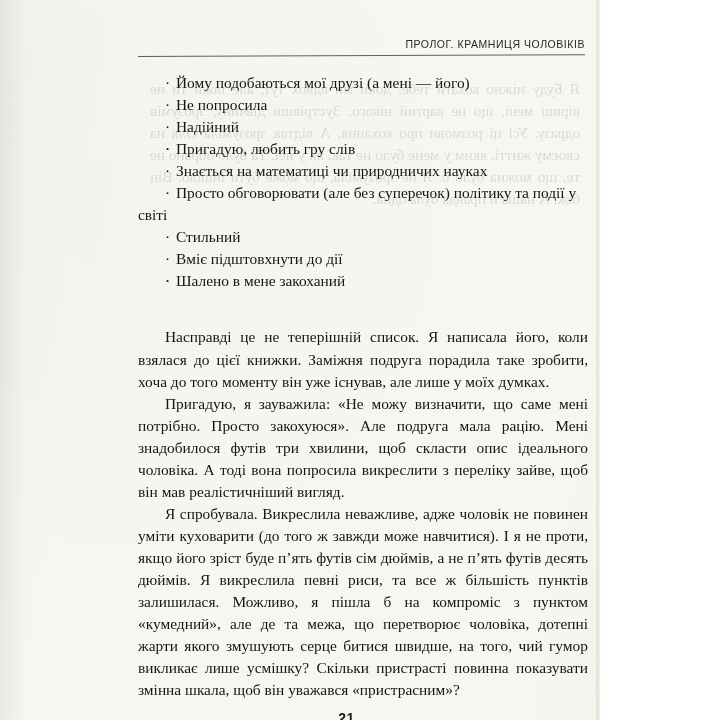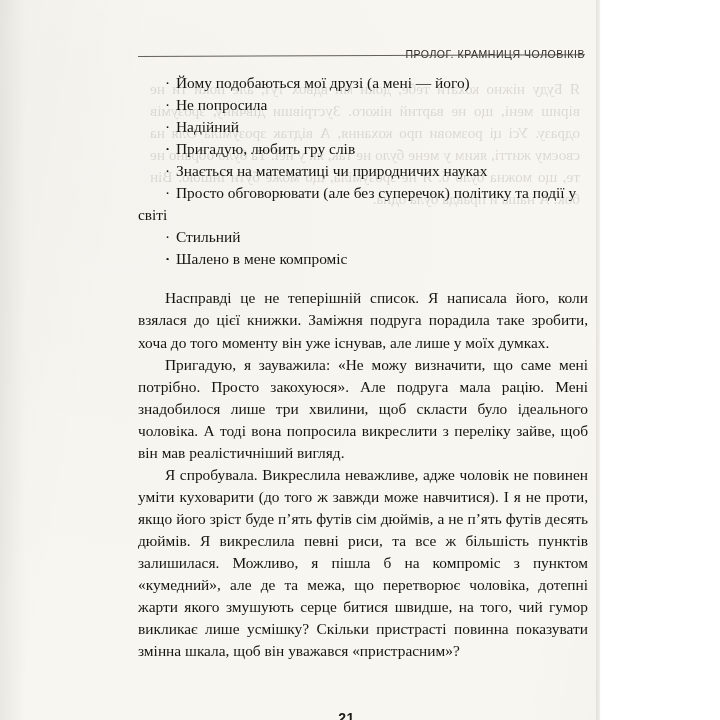--- a/index.html
+++ b/index.html
@@ -50,21 +50,21 @@
     width: 5px;
     height: 720px;
     background: linear-gradient(to right, rgba(160,155,140,0.22), rgba(255,255,255,0));
     pointer-events: none;
   }
 
   
   .running-head {
     position: absolute;
     left: 138px;
-    top: 48px;
+    top: 38px;
     width: 447px;
     text-align: right;
     font-family: "Liberation Sans", "DejaVu Sans", sans-serif;
     font-size: 10.5px;
     letter-spacing: 0.55px;
     color: #2a2823;
     white-space: nowrap;
   }
 
   .head-rule {
@@ -127,21 +127,21 @@
 
   
   .para {
     margin: 0;
     text-align: justify;
     text-indent: 27px;
     hyphens: manual;
   }
 
   .para.first-after-list {
-    margin-top: 17px;
+    margin-top: 34px;
   }
 
   
   .folio {
     position: absolute;
     left: 0;
     top: 686px;
     width: 693px;
     text-align: center;
     font-family: "Liberation Sans", "DejaVu Sans", sans-serif;
@@ -213,31 +213,32 @@
       <li class="bullet-item hanging">
         <span class="bullet-dot">·</span>
         <span class="bullet-text">Просто обговорювати (але без суперечок) політику та події у світі</span>
       </li>
       <li class="bullet-item">
         <span class="bullet-dot">·</span>
         <span class="bullet-text">Стильний</span>
       </li>
       <li class="bullet-item">
         <span class="bullet-dot">·</span>
-      </li>
-      <li class="bullet-item">
-        <span class="bullet-dot">·</span>
-      </li>
-      <li class="bullet-item">
-        <span class="bullet-dot">·</span>
-        <span class="bullet-text">Шалено в мене компроміс</span>
+        <span class="bullet-text">Вміє підштовхнути до дії</span>
+      </li>
+      <li class="bullet-item">
+        <span class="bullet-dot">·</span>
+      </li>
+      <li class="bullet-item">
+        <span class="bullet-dot">·</span>
+        <span class="bullet-text">Шалено в мене закоханий</span>
       </li>
     </ul>
 
     <p class="para first-after-list">Насправді це не теперішній список. Я написала його, коли взялася до цієї книжки. Заміжня подруга порадила таке зробити, хоча до того моменту він уже існував, але лише у моїх думках.</p>
-    <p class="para">Пригадую, я зауважила: «Не можу визначити, що саме мені потрібно. Просто закохуюся». Але подруга мала рацію. Мені знадобилося лише три хвилини, щоб скласти було іде­ального чоловіка. А тоді вона попросила викреслити з пере­ліку зайве, щоб він мав реалістичніший вигляд.</p>
+    <p class="para">Пригадую, я зауважила: «Не можу визначити, що саме мені потрібно. Просто закохуюся». Але подруга мала рацію. Мені знадобилося футів три хвилини, щоб скласти опис іде­ального чоловіка. А тоді вона попросила викреслити з пере­ліку зайве, щоб він мав реалістичніший вигляд.</p>
     <p class="para">Я спробувала. Викреслила неважливе, адже чоловік не повинен уміти куховарити (до того ж завжди може навчити­ся). І я не проти, якщо його зріст буде п’ять футів сім дюймів, а не п’ять футів десять дюймів. Я викреслила певні риси, та все ж більшість пунктів залишилася. Можливо, я пішла б на компроміс з пунктом «кумедний», але де та межа, що перетворює чоловіка, дотепні жарти якого змушують серце битися швидше, на того, чий гумор викликає лише усмішку? Скільки пристрасті повинна показувати змінна шкала, щоб він уважався «пристрасним»?</p>
 
   </div>
 
   <div class="folio">21</div>
 
 </div>
 
 </body></html>

